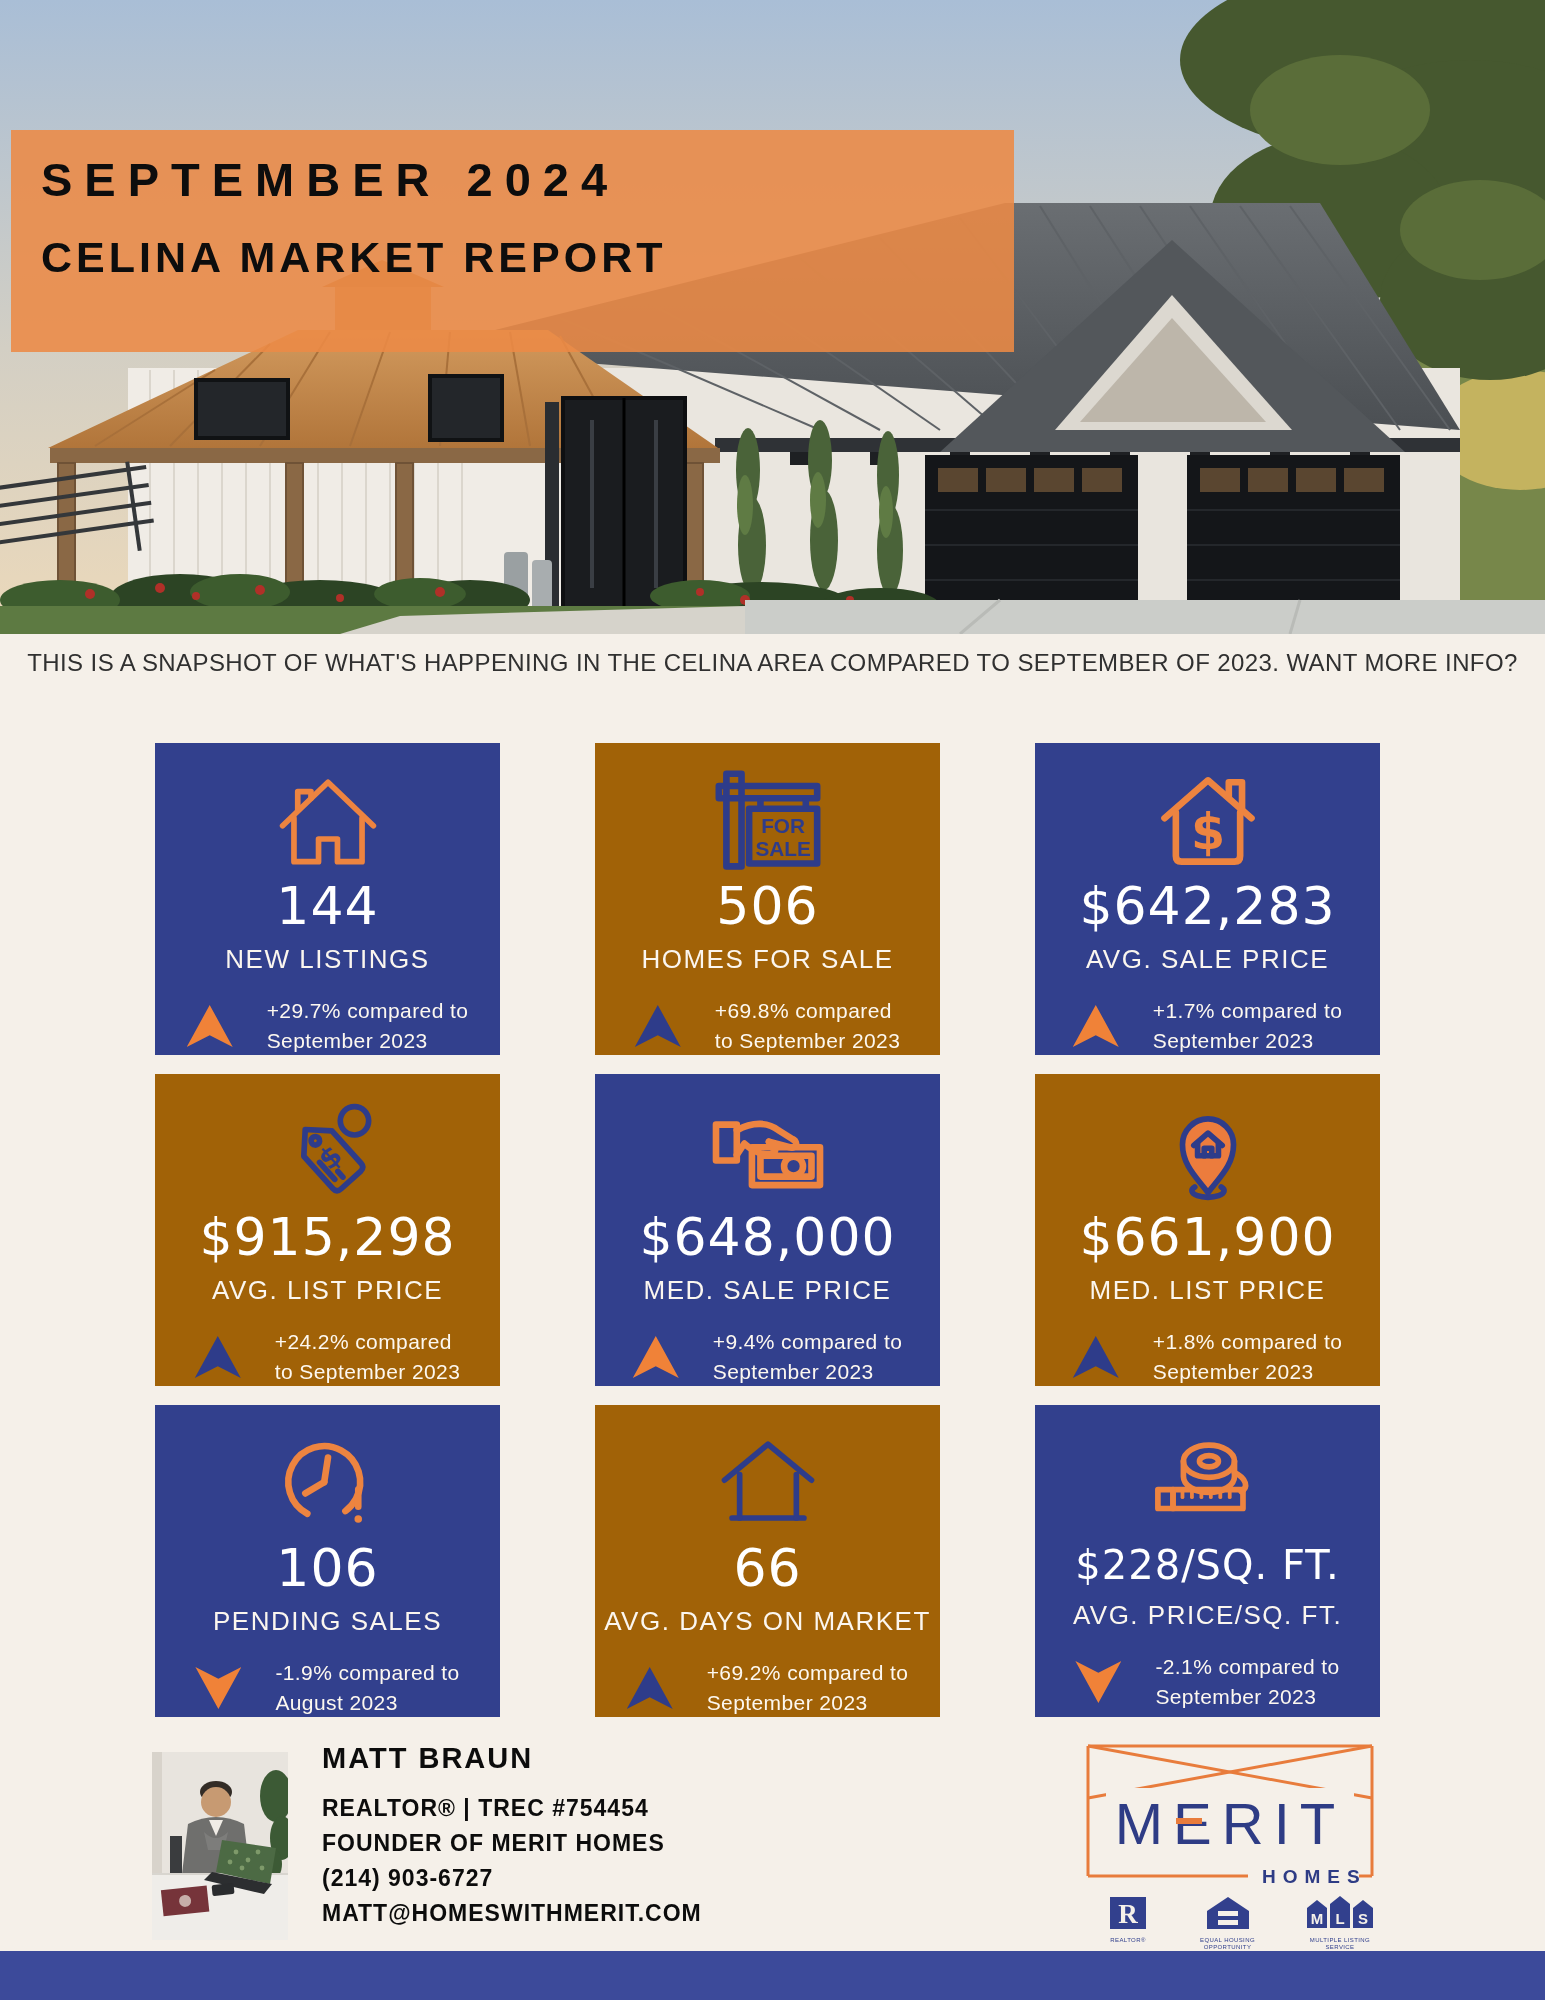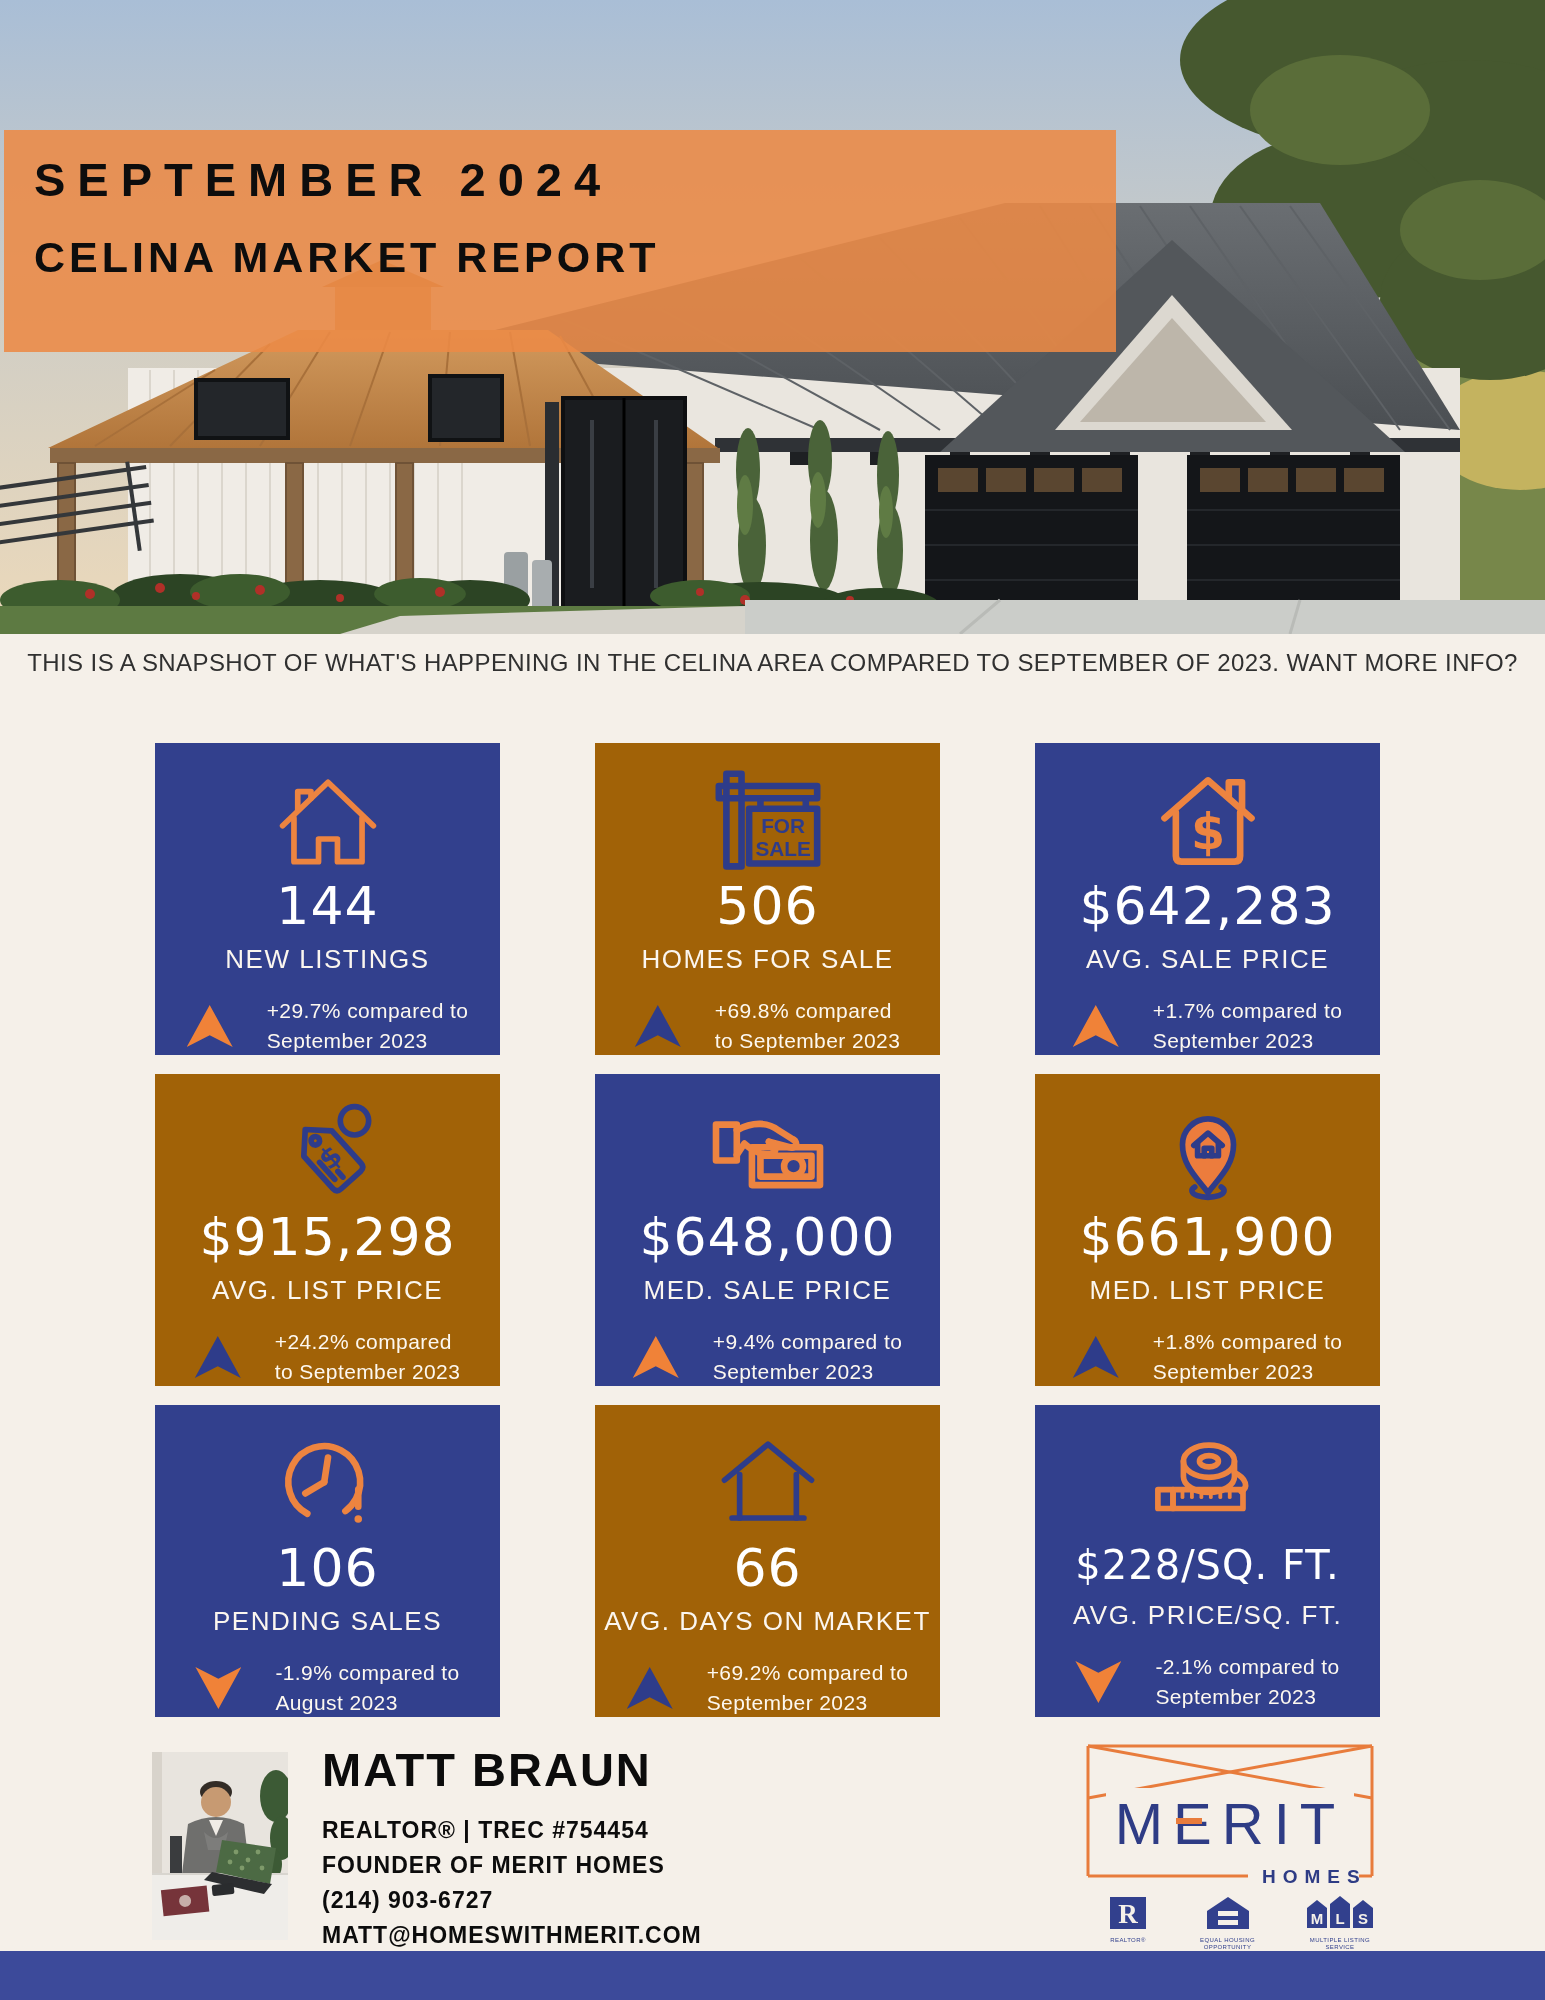--- a/index.html
+++ b/index.html
@@ -2,21 +2,21 @@
 <html><head>
 <meta charset="utf-8">
 <style>
   html,body{margin:0;padding:0;background:#ddd;}
   .page{position:relative;width:1545px;height:2000px;margin:0 auto;background:#f5f0e9;overflow:hidden;
         font-family:"Liberation Sans",sans-serif;}
   
   .hero{position:absolute;left:0;top:0;width:1545px;height:634px;}
   .hero svg{display:block;}
   
-  .banner{position:absolute;left:4px;top:130px;width:1112px;height:222px;
+  .banner{position:absolute;left:11px;top:130px;width:1003px;height:222px;
           background:rgba(236,138,70,0.88);color:#0d0d0d;padding:22px 0 0 30px;box-sizing:border-box;}
   .banner .date{font-size:47px;font-weight:bold;letter-spacing:12px;line-height:56px;}
   .banner .title{font-size:43px;font-weight:bold;letter-spacing:4px;line-height:66px;margin-top:16px;}
   
   .intro{position:absolute;left:0;top:644px;width:1545px;text-align:center;color:#303030;
          font-size:24px;letter-spacing:0.4px;line-height:38px;}
   
   .grid{position:absolute;left:155px;top:743px;display:grid;
         grid-template-columns:repeat(3,345px);grid-auto-rows:312px;column-gap:95px;row-gap:19px;}
   .card{text-align:center;color:#fff;box-sizing:border-box;}
@@ -29,21 +29,21 @@
   .card-label{font-size:26px;letter-spacing:1.5px;margin-top:9px;color:#fbf6ef;font-weight:400;}
   .delta{display:flex;align-items:center;justify-content:center;gap:34px;margin-top:21px;padding:0 14px;}
   .arrow{width:46px;height:42px;flex:none;}
   .arrow.up{clip-path:polygon(50% 0%,100% 100%,50% 72%,0% 100%);}
   .arrow.down{clip-path:polygon(50% 100%,0% 0%,50% 28%,100% 0%);}
   .arrow.o{background:#F08238;} .arrow.n{background:#2E3C8A;}
   .delta-text{text-align:left;font-size:21px;line-height:30px;color:#fdf8f0;letter-spacing:0.4px;}
   
   .agent-photo{position:absolute;left:152px;top:1752px;width:136px;height:188px;}
   .agent-text{position:absolute;left:322px;top:1742px;color:#0c0c0c;}
-  .agent-name{font-size:47px;font-weight:bold;letter-spacing:2px;}
+  .agent-name{font-size:29px;font-weight:bold;letter-spacing:2px;}
   .agent-lines{margin-top:16px;font-size:23px;font-weight:bold;letter-spacing:1px;line-height:35px;}
   
   .merit{position:absolute;left:1075px;top:1736px;width:310px;height:150px;}
   .certs{position:absolute;left:1108px;top:1896px;width:265px;display:flex;justify-content:space-between;align-items:flex-start;}
   .cert{display:flex;flex-direction:column;align-items:center;gap:3px;}
   .cert-caption{font-size:6px;color:#32408D;letter-spacing:0.4px;text-align:center;max-width:64px;line-height:7px;}
   
   .footer-bar{position:absolute;left:0;top:1951px;width:1545px;height:49px;background:#3C4A9A;}
 </style>
 </head>

